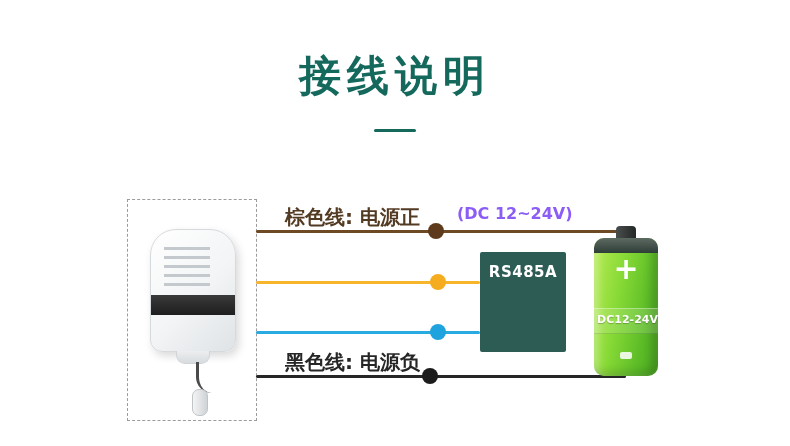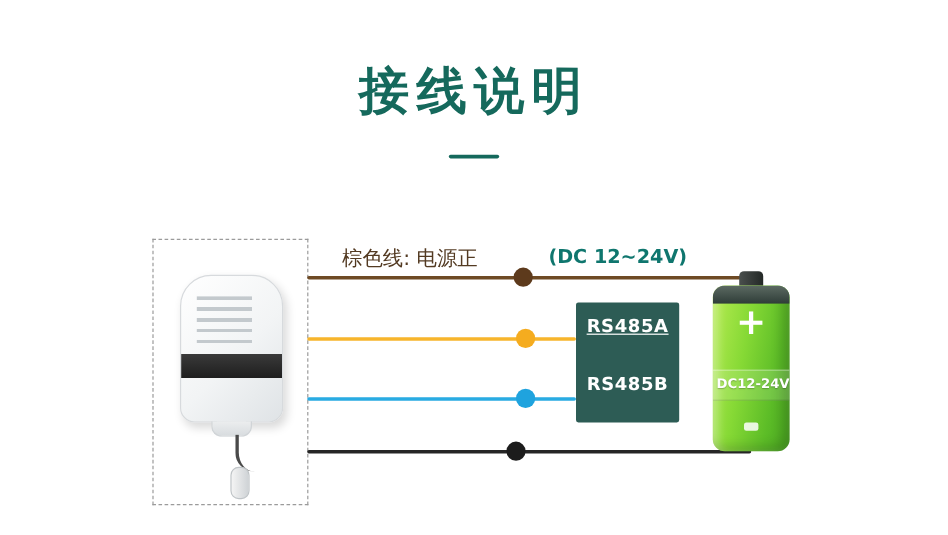--- a/index.html
+++ b/index.html
@@ -43,31 +43,31 @@
     border-left: 3px solid #4a4a4a; border-radius: 0 0 0 16px;
   }
   .sensor-probe {
     position: absolute; left: 192px; top: 389px; width: 16px; height: 27px;
     background: linear-gradient(90deg, #f4f4f4, #cfd3d6);
     border: 1px solid #bfc4c7; border-radius: 7px; box-sizing: border-box;
   }
 
   
   .wire { position: absolute; height: 3px; border-radius: 2px; }
-  .wire-label { position: absolute; font-size: 17px; font-weight: 400; white-space: nowrap; }
-  .wire-note { position: absolute; font-size: 16px; font-weight: 700; color: #0f766e; white-space: nowrap; }
+  .wire-label { position: absolute; font-size: 20px; font-weight: 700; white-space: nowrap; }
+  .wire-note { position: absolute; font-size: 16px; font-weight: 700; color: #8b5cf6; white-space: nowrap; }
   .dot { position: absolute; width: 16px; height: 16px; border-radius: 50%; }
 
   
   .rs485-box { position: absolute; left: 480px; top: 252px; width: 86px; height: 100px; border-radius: 2px; }
   .rs485-line {
     position: absolute; left: 0; width: 100%; text-align: center; color: #ffffff;
     font-size: 15px; font-weight: 700; letter-spacing: .5px;
   }
-  .rs485-a { top: 11px; text-decoration: underline; }
+  .rs485-a { top: 11px; }
   .rs485-b { top: 59px; }
 
   
   .battery-terminal {
     position: absolute; left: 616px; top: 226px; width: 20px; height: 16px;
     background: linear-gradient(90deg, #4a4f4d, #232826); border-radius: 4px 4px 0 0;
   }
   .battery-body {
     position: absolute; left: 594px; top: 238px; width: 64px; height: 138px; border-radius: 10px;
     background: linear-gradient(100deg, #b8ec52 0%, #86d935 40%, #5cbc27 75%, #4aa821 100%);
@@ -108,25 +108,25 @@
   <div class="wire-note" style="left:457px; top:204px;">(DC 12~24V)</div>
   <div class="dot" style="left: 428px; top: 223px; background-color: rgb(93, 58, 28);"></div>
 
   <div class="wire" style="left: 256px; top: 281px; width: 224px; background-color: rgb(247, 181, 44);"></div>
   <div class="dot" style="left: 430px; top: 274px; background-color: rgb(245, 172, 31);"></div>
 
   <div class="wire" style="left: 256px; top: 331px; width: 224px; background-color: rgb(41, 171, 226);"></div>
   <div class="dot" style="left: 430px; top: 324px; background-color: rgb(31, 163, 222);"></div>
 
   <div class="wire" style="left: 256px; top: 375px; width: 370px; background-color: rgb(38, 38, 38);"></div>
+  <div class="wire-label" style="left: 285px; top: 349px; color: rgb(38, 38, 38);">黑色线: 电源负</div>
   <div class="dot" style="left: 422px; top: 368px; background-color: rgb(28, 28, 28);"></div>
 
   <div class="rs485-box" style="background-color: rgb(45, 92, 85);">
     <div class="rs485-line rs485-a">RS485A</div>
-    <div class="rs485-line rs485-b">RS485B</div>
   </div>
 
   <div class="battery-terminal"></div>
   <div class="battery-body">
     <div class="battery-cap"></div>
     <div class="battery-plus">+</div>
     <div class="battery-stripe"></div>
     <div class="battery-voltage">DC12-24V</div>
     <div class="battery-mark"></div>
   </div>

